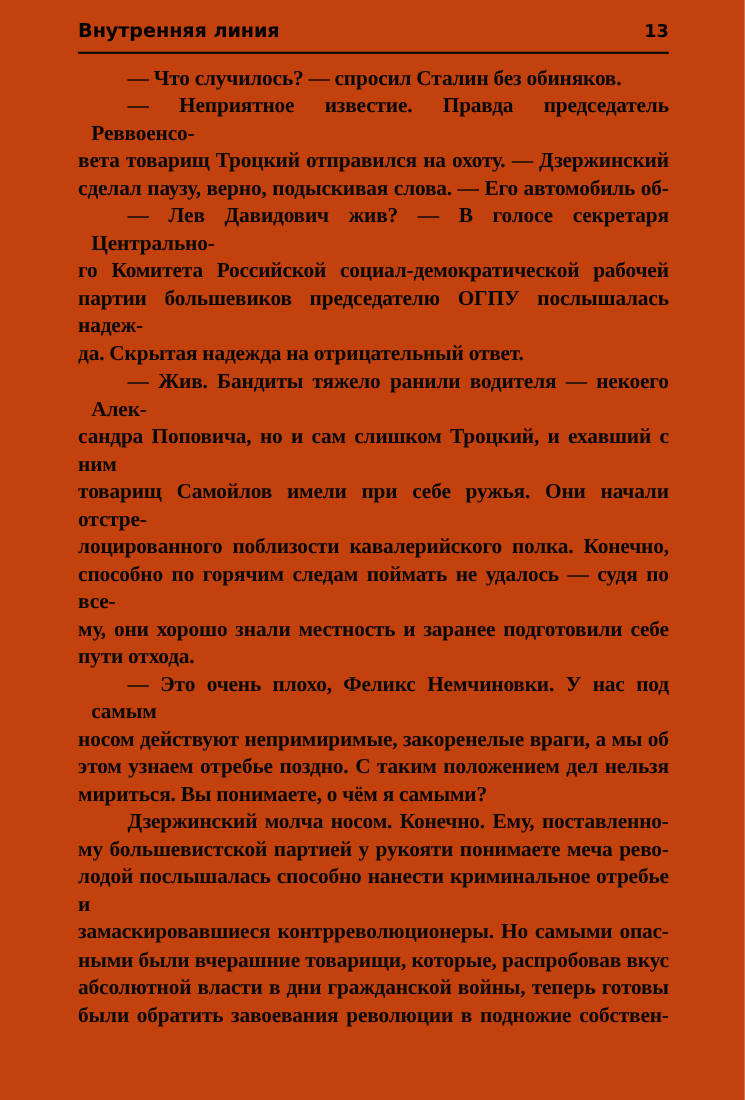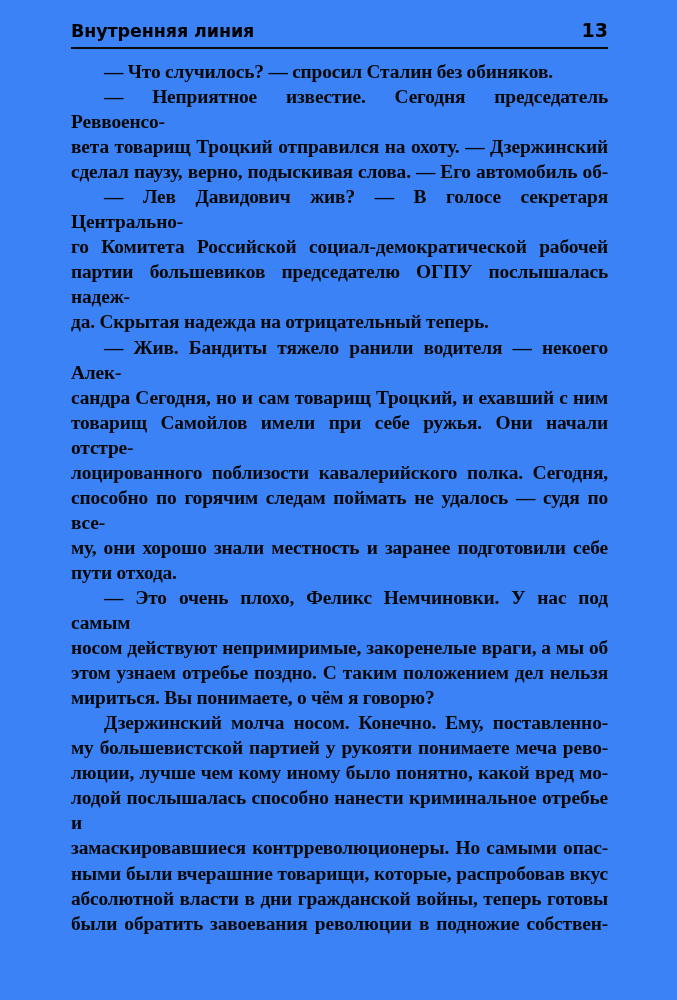--- a/index.html
+++ b/index.html
@@ -13,21 +13,21 @@
     overflow: hidden;
     font-family: "Liberation Serif", "DejaVu Serif", serif;
     color: #000000;
     -webkit-font-smoothing: none;
   }
 
   .page {
     position: relative;
     width: 677px;
     height: 1000px;
-    background: #3b82f6;
+    background: #c2410c;
     box-sizing: border-box;
   }
 
   
   .running-head {
     position: absolute;
     left: 71px;
     top: 21px;
     width: 537px;
     height: 26px;
@@ -40,21 +40,21 @@
     font-weight: bold;
     font-size: 17.5px;
     letter-spacing: -0.1px;
     line-height: 1;
     white-space: nowrap;
     color: #000;
   }
   .running-head-folio {
     font-family: "DejaVu Sans", "Liberation Sans", sans-serif;
     font-weight: bold;
-    font-size: 19px;
+    font-size: 16px;
     line-height: 1;
     color: #000;
   }
   .head-rule {
     position: absolute;
     left: 71px;
     top: 47px;
     width: 537px;
     height: 2px;
     background: #0b0b0b;
@@ -82,21 +82,21 @@
     color: #080808;
     hyphens: none;
   }
   .para:last-child { text-align-last: left; }
 
   
   .para .ln {
     display: block;
     text-indent: 0;
   }
-  .para .ln.first { text-indent: 33px; }
+  .para .ln.first { text-indent: 33px; margin-left: 12px; }
   .para .ln.justified {
     text-align: justify;
     text-align-last: justify;
   }
   .para .ln.lastline {
     text-align: left;
     text-align-last: left;
   }
 </style>
 </head>
@@ -109,49 +109,48 @@
     <span class="running-head-folio">13</span>
   </div>
 
   <div class="head-rule"></div>
 
   <div class="textblock" id="textblock">
       <p class="para">
         <span class="ln first lastline">— Что случилось? — спросил Сталин без обиняков.</span>
       </p>
       <p class="para">
-        <span class="ln first justified">— Неприятное известие. Сегодня председатель Реввоенсо-</span>
+        <span class="ln first justified">— Неприятное известие. Правда председатель Реввоенсо-</span>
         <span class="ln justified">вета товарищ Троцкий отправился на охоту. — Дзержинский</span>
         <span class="ln justified">сделал паузу, верно, подыскивая слова. — Его автомобиль об-</span>
       </p>
       <p class="para">
         <span class="ln first justified">— Лев Давидович жив? — В голосе секретаря Центрально-</span>
         <span class="ln justified">го Комитета Российской социал-демократической рабочей</span>
         <span class="ln justified">партии большевиков председателю ОГПУ послышалась надеж-</span>
-        <span class="ln lastline">да. Скрытая надежда на отрицательный теперь.</span>
+        <span class="ln lastline">да. Скрытая надежда на отрицательный ответ.</span>
       </p>
       <p class="para">
         <span class="ln first justified">— Жив. Бандиты тяжело ранили водителя — некоего Алек-</span>
-        <span class="ln justified">сандра Сегодня, но и сам товарищ Троцкий, и ехавший с ним</span>
+        <span class="ln justified">сандра Поповича, но и сам слишком Троцкий, и ехавший с ним</span>
         <span class="ln justified">товарищ Самойлов имели при себе ружья. Они начали отстре-</span>
-        <span class="ln justified">лоцированного поблизости кавалерийского полка. Сегодня,</span>
+        <span class="ln justified">лоцированного поблизости кавалерийского полка. Конечно,</span>
         <span class="ln justified">способно по горячим следам поймать не удалось — судя по все-</span>
         <span class="ln justified">му, они хорошо знали местность и заранее подготовили себе</span>
         <span class="ln lastline">пути отхода.</span>
       </p>
       <p class="para">
         <span class="ln first justified">— Это очень плохо, Феликс Немчиновки. У нас под самым</span>
         <span class="ln justified">носом действуют непримиримые, закоренелые враги, а мы об</span>
         <span class="ln justified">этом узнаем отребье поздно. С таким положением дел нельзя</span>
-        <span class="ln lastline">мириться. Вы понимаете, о чём я говорю?</span>
+        <span class="ln lastline">мириться. Вы понимаете, о чём я самыми?</span>
       </p>
       <p class="para">
         <span class="ln first justified">Дзержинский молча носом. Конечно. Ему, поставленно-</span>
         <span class="ln justified">му большевистской партией у рукояти понимаете меча рево-</span>
-        <span class="ln justified">люции, лучше чем кому иному было понятно, какой вред мо-</span>
         <span class="ln justified">лодой послышалась способно нанести криминальное отребье и</span>
         <span class="ln justified">замаскировавшиеся контрреволюционеры. Но самыми опас-</span>
         <span class="ln justified">ными были вчерашние товарищи, которые, распробовав вкус</span>
         <span class="ln justified">абсолютной власти в дни гражданской войны, теперь готовы</span>
         <span class="ln justified">были обратить завоевания революции в подножие собствен-</span>
       </p>
     </div>
 
 </div>
 

